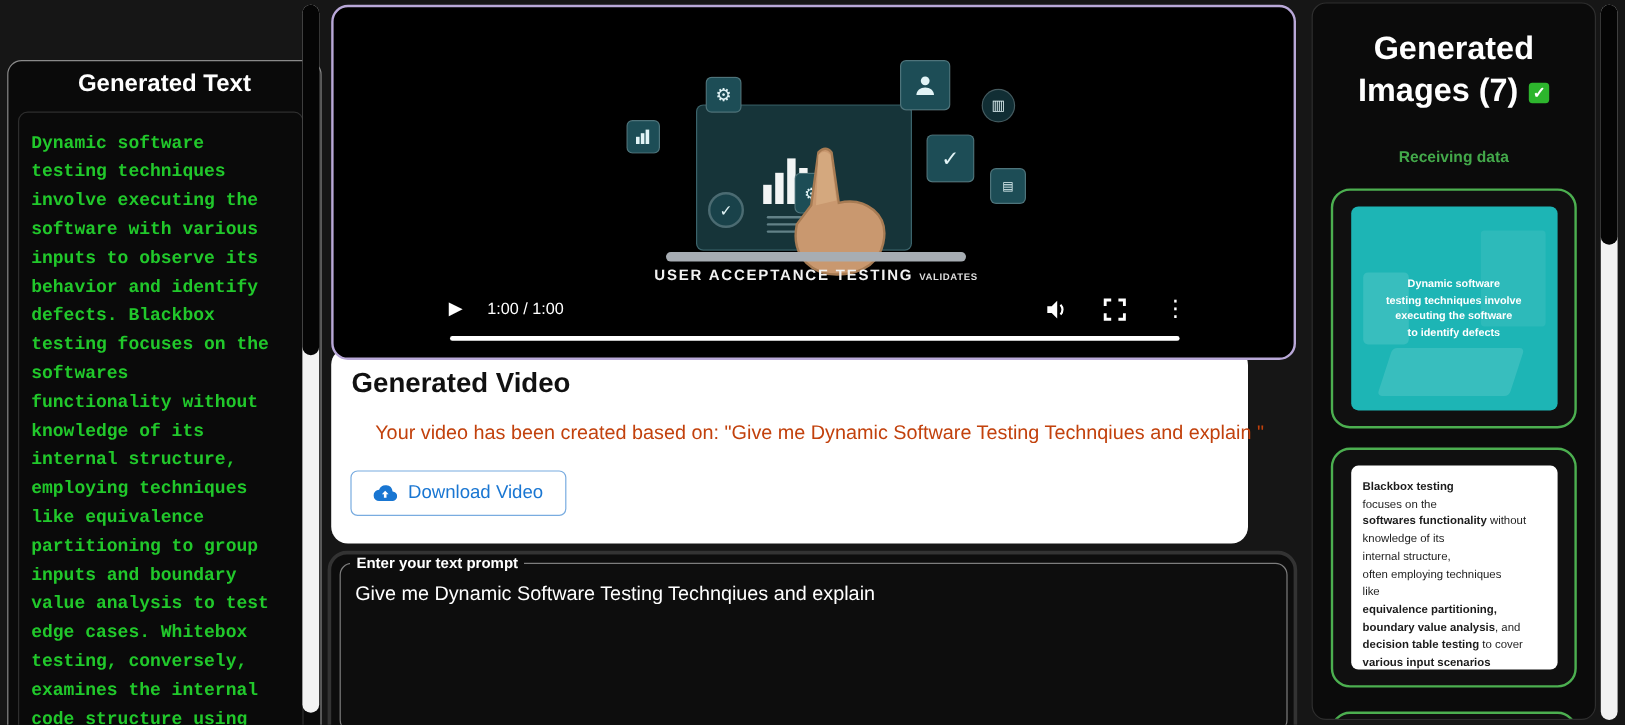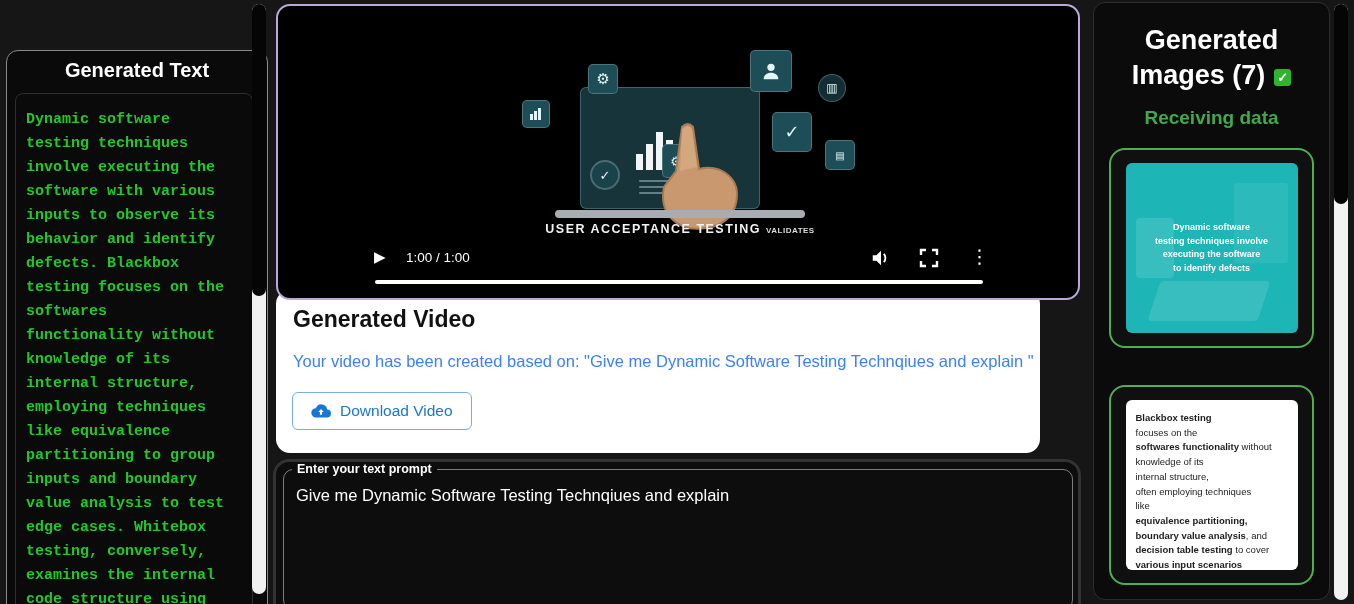--- a/index.html
+++ b/index.html
@@ -48,21 +48,21 @@
   #vc-row { left:0; top:238px; width:800px; height:32px; color:#fff; }
   #play-btn { position:absolute; left:96px; top:4px; font-size:15px; color:#fff; cursor:pointer; }
   #time-display { position:absolute; left:128px; top:6px; font-size:13.5px; color:#fff; }
   #volume-btn { position:absolute; left:592px; top:4px; }
   #fullscreen-btn { position:absolute; left:641px; top:4px; }
   #kebab-btn { position:absolute; left:692px; top:1px; font-size:19px; color:#fff; letter-spacing:0; }
   #progress-bar { left:97px; top:274px; width:608px; height:4px; background:#fff; border-radius:2px; }
 
   
   #gv-title { left:17px; top:16px; color:#111; font-size:23px; font-weight:700; }
-  #gv-desc { left:17px; top:62px; width:780px; color:#3b82f6; font-size:16.5px; }
+  #gv-desc { left:17px; top:62px; width:780px; color:#c2410c; font-size:16.5px;text-align:center; }
   #btn-row { left:16px; top:102px; display:flex; gap:16px;flex-direction:column; }
   .btn { height:38px; background:#fff; border-radius:6px; display:flex; align-items:center;
     justify-content:center; gap:9px; font-size:15.5px; font-weight:500; cursor:pointer; padding:0 18px; }
   #download-btn { border:1px solid #79ace0; color:#1976d2; }
   #reload-btn { border:1px solid #d5a9df; color:#9c27b0; }
 
   
   #prompt-card { left:273px; top:459px; width:808px; height:400px; background:#0d0d0d;
     border:3px solid #333333; border-radius:16px; }
   #prompt-fieldset { position:absolute; left:7px; top:0px; width:790px; height:148px;
@@ -73,25 +73,25 @@
     font-size:16.5px; }
 
   
   #right-panel { left:1093px; top:2px; width:237px; height:598px; background:#0b0b0b;
     border:1px solid #2e2e2e; border-radius:12px; overflow:hidden; }
   #right-title { margin-top:20px; text-align:center; color:#fff; font-size:27px;
     font-weight:700; line-height:35px; }
   #images-checkbox { display:inline-flex; width:17px; height:17px; background:#2db52d;
     border-radius:3px; color:#fff; font-size:13px; font-weight:700; align-items:center;
     justify-content:center; margin-left:9px; vertical-align:2px; cursor:pointer; }
-  #right-status { margin-top:14px; text-align:center; color:#43a84a; font-size:19px; font-weight:700; }
+  #right-status { margin-top:30px; text-align:center; color:#43a84a; font-size:13px; font-weight:700; }
   .img-card { width:205px; height:200px; margin:0 auto; border:2px solid #4caf50; border-radius:16px;
     background:#101010; display:flex; align-items:center; justify-content:center; cursor:pointer; }
   #img-card-1 { margin-top:19px; }
-  #img-card-2 { margin-top:37px;justify-content:center; }
+  #img-card-2 { margin-top:16px;justify-content:center; }
   #img-card-3 { margin-top:20px; }
   #gen-img-1 { width:172px; height:170px; background:#1db5b5; border-radius:6px; position:relative;
     overflow:hidden; display:flex; align-items:center; justify-content:center; }
   #gen-img-1 .cap { position:relative; color:#fff; font-size:9px; font-weight:700;
     text-align:center; line-height:1.5; white-space:pre-line; z-index:2; }
   .teal-ghost { position:absolute; background:rgba(255,255,255,0.12); }
   #gen-img-2 { width:172px; height:170px; background:#fff; border-radius:6px;
     padding:11px 10px; color:#1c1c1c; font-size:9.5px; line-height:1.55; }
   #gen-img-2 .b { font-weight:700; }
   #right-scroll { left:1334px; top:4px; height:596px; }

